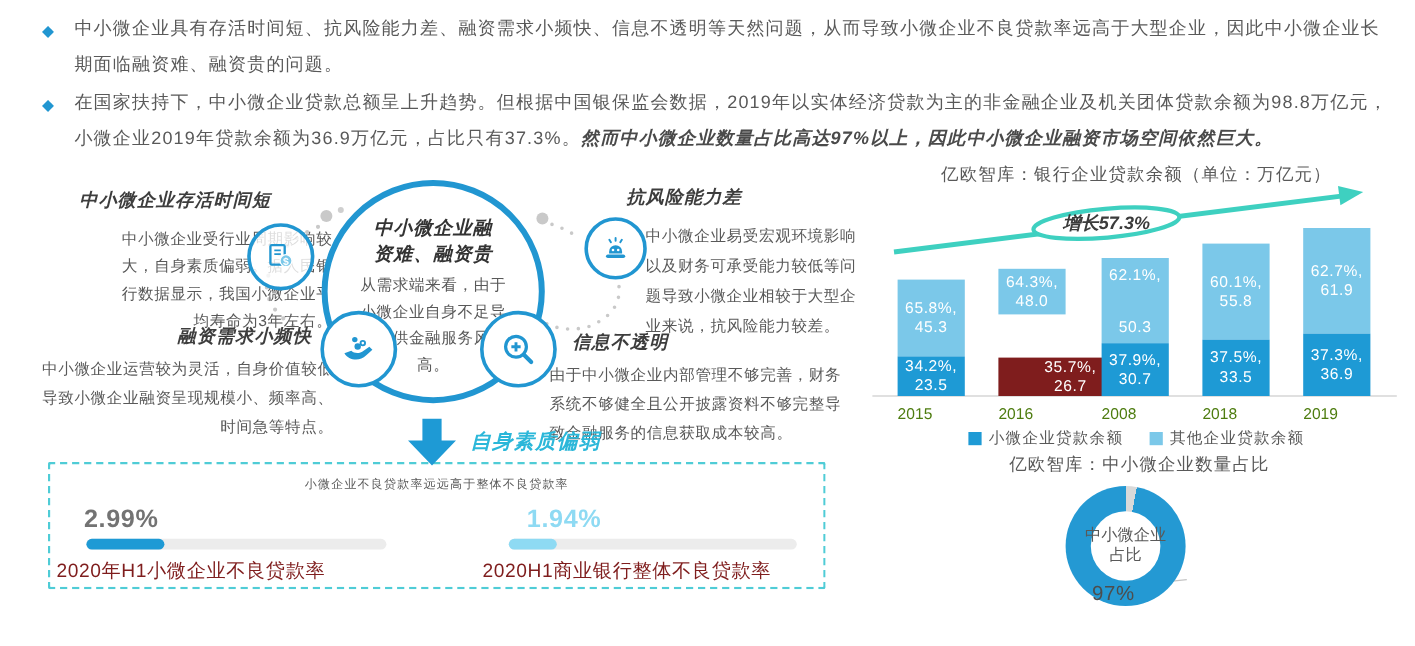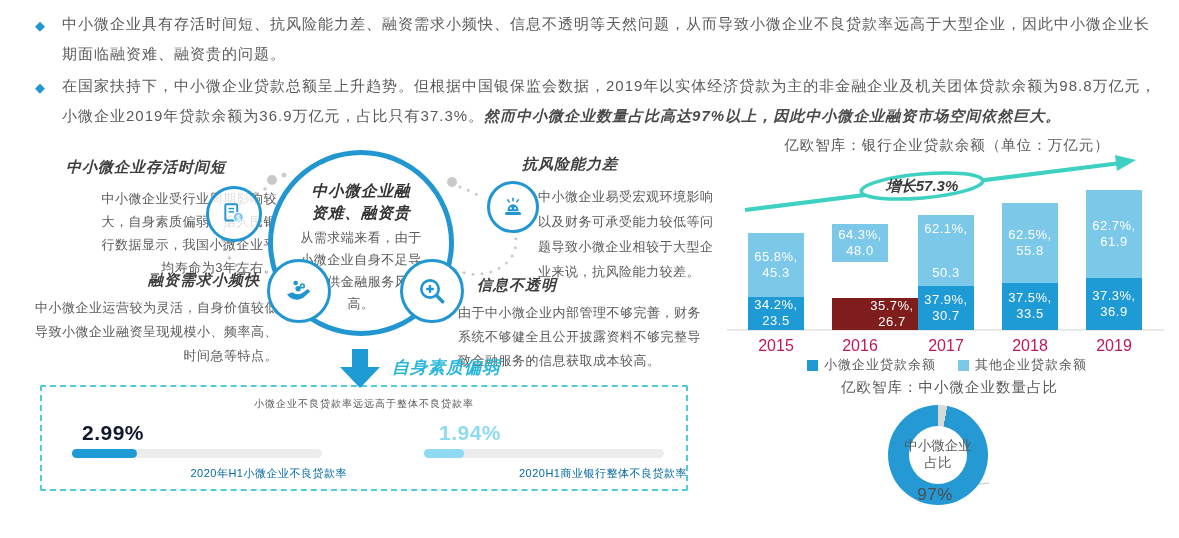--- a/index.html
+++ b/index.html
@@ -37,40 +37,40 @@
   .concl-label{position:absolute;left:392px;top:356px;font-size:17px;font-weight:bold;font-style:italic;
                color:#2bb7d9;letter-spacing:1px;z-index:3;}
 
   
   .npl-box{position:absolute;left:40px;top:385px;width:644px;height:102px;border:2px dashed #4fccd6;
            border-radius:2px;z-index:2;}
   .npl-title{position:absolute;left:0;top:10px;width:100%;text-align:center;font-size:10px;color:#595959;letter-spacing:1px;}
   .npl-value{position:absolute;top:34px;font-size:21px;font-weight:bold;letter-spacing:.5px;}
   .npl-track{position:absolute;top:62px;height:9px;background:#ececec;border-radius:5px;}
   .npl-fill{height:9px;border-radius:5px;}
-  .npl-label{position:absolute;top:79px;text-align:right;font-size:11px;color:#0369a1;letter-spacing:.5px;}
+  .npl-label{position:absolute;top:79px;text-align:left;font-size:16px;color:#7f1d1d;letter-spacing:.5px;}
 
   
   .chart-title{position:absolute;text-align:center;font-size:14.5px;color:#595959;letter-spacing:1px;z-index:2;}
   .growth-note{position:absolute;left:861px;top:177px;width:122px;text-align:center;font-size:15px;
                font-weight:bold;font-style:italic;color:#3b3b3b;z-index:2;}
   #bar-chart{position:absolute;left:0;top:0;width:1179px;height:538px;z-index:2;pointer-events:none;}
   .bar-column{position:absolute;display:flex;flex-direction:column;}
   .bar-segment{width:100%;display:flex;flex-direction:column;align-items:center;justify-content:center;
                color:#fff;font-size:13px;line-height:16px;letter-spacing:.5px;overflow:visible;}
-  .axis-category-label{position:absolute;text-align:center;font-size:16px;color:#be185d;}
+  .axis-category-label{position:absolute;font-size:13px;color:#4d7c0f;}
   #legend{position:absolute;left:752px;top:356px;width:390px;display:flex;justify-content:center;
           gap:22px;align-items:center;font-size:13px;color:#595959;z-index:2;}
   .legend-item{display:inline-flex;align-items:center;letter-spacing:1px;}
   .legend-swatch{width:11px;height:11px;display:inline-block;margin-right:6px;}
   #donut-ring{position:absolute;left:888px;top:405px;width:100px;height:100px;border-radius:50%;z-index:2;}
   #donut-hole{position:absolute;left:909px;top:426px;width:58px;height:58px;border-radius:50%;background:#fff;z-index:3;}
   #donut-center-label{position:absolute;left:901px;top:437px;width:74px;text-align:center;font-size:13.5px;
                       line-height:17px;color:#595959;z-index:4;}
-  #donut-value{position:absolute;left:910px;top:485px;width:50px;text-align:center;font-size:17px;
+  #donut-value{position:absolute;left:910px;top:485px;width:50px;font-size:17px;
                color:#4d4d4d;z-index:4;letter-spacing:.5px;}
 </style>
 </head>
 <body>
 
 <div class="canvas">
 
   <svg class="decor" width="1179" height="538" viewBox="0 0 1179 538">
     <g>
       <circle cx="272" cy="180" r="5" fill="#c9c9c9"></circle>
@@ -152,21 +152,21 @@
     </svg>
   </div>
 
   <svg class="abs" style="left:338px;top:348px;z-index:3;" width="44" height="41" viewBox="0 0 44 41">
     <polygon points="14,1 30,1 30,19 42,19 22,40 2,19 14,19" fill="#1e9ad5"></polygon>
   </svg>
   <div class="concl-label">自身素质偏弱</div>
 
   <div class="npl-box">
     <div class="npl-title">小微企业不良贷款率远远高于整体不良贷款率</div>
-    <div class="npl-value" id="npl-value-0" style="left: 40px; color: #0f172a;">2.99%</div>
+    <div class="npl-value" id="npl-value-0" style="left: 28px; color: #737373;">2.99%</div>
     <div class="npl-track" style="left:30px;width:250px;">
       <div class="npl-fill" id="npl-fill-0" style="width: 26%; background: rgb(30, 154, 213);"></div>
     </div>
     <div class="npl-label" style="left:5px;width:300px;">2020年H1小微企业不良贷款率</div>
     <div class="npl-value" id="npl-value-1" style="left: 397px; color: rgb(142, 218, 243);">1.94%</div>
     <div class="npl-track" style="left:382px;width:240px;">
       <div class="npl-fill" id="npl-fill-1" style="width: 16.8696%; background: rgb(142, 218, 243);"></div>
     </div>
     <div class="npl-label" style="left:360px;width:285px;">2020H1商业银行整体不良贷款率</div>
   </div>
@@ -199,24 +199,24 @@
       <div class="bar-column" style="left: 918px; width: 56px; top: 215.223px; height: 114.777px;">
         <div class="bar-segment" style="height: 71.2753px; background: rgb(123, 200, 233); gap: 28px;">
           <span>62.1%,</span>
           <span>50.3</span>
         </div>
         <div class="bar-segment" style="height: 43.502px; background: rgb(30, 154, 213);">
           <span>37.9%,</span>
           <span>30.7</span>
         </div>
       </div>
-      <div class="axis-category-label" style="left: 918px; width: 56px; top: 337px;">2017</div>
+      <div class="axis-category-label" style="left: 918px; width: 56px; top: 337px;">2008</div>
       <div class="bar-column" style="left: 1002px; width: 56px; top: 203.462px; height: 126.538px;">
         <div class="bar-segment" style="height: 79.0688px; background: rgb(123, 200, 233);">
-          <span>62.5%,</span>
+          <span>60.1%,</span>
           <span>55.8</span>
         </div>
         <div class="bar-segment" style="height: 47.4696px; background: rgb(30, 154, 213);">
           <span>37.5%,</span>
           <span>33.5</span>
         </div>
       </div>
       <div class="axis-category-label" style="left: 1002px; width: 56px; top: 337px;">2018</div>
       <div class="bar-column" style="left: 1086px; width: 56px; top: 190px; height: 140px;">
         <div class="bar-segment" style="height: 87.7126px; background: rgb(123, 200, 233);">

